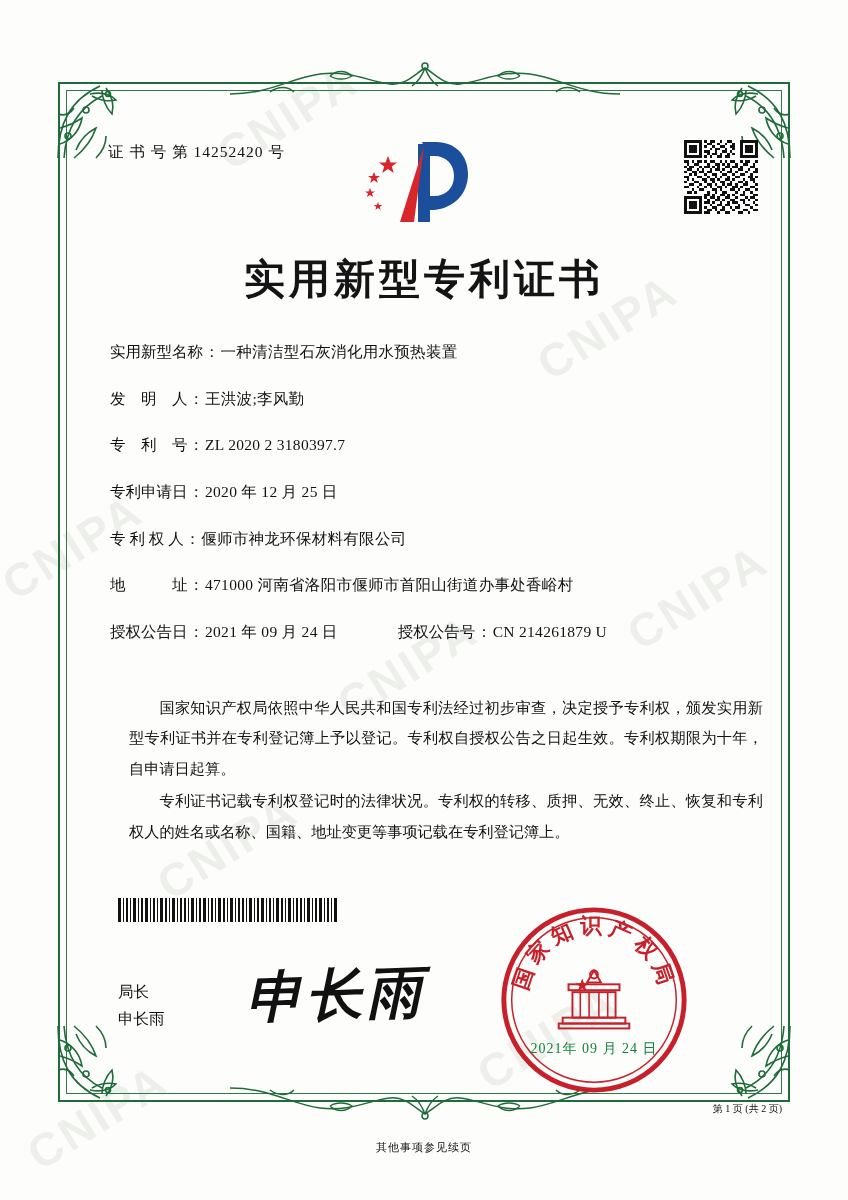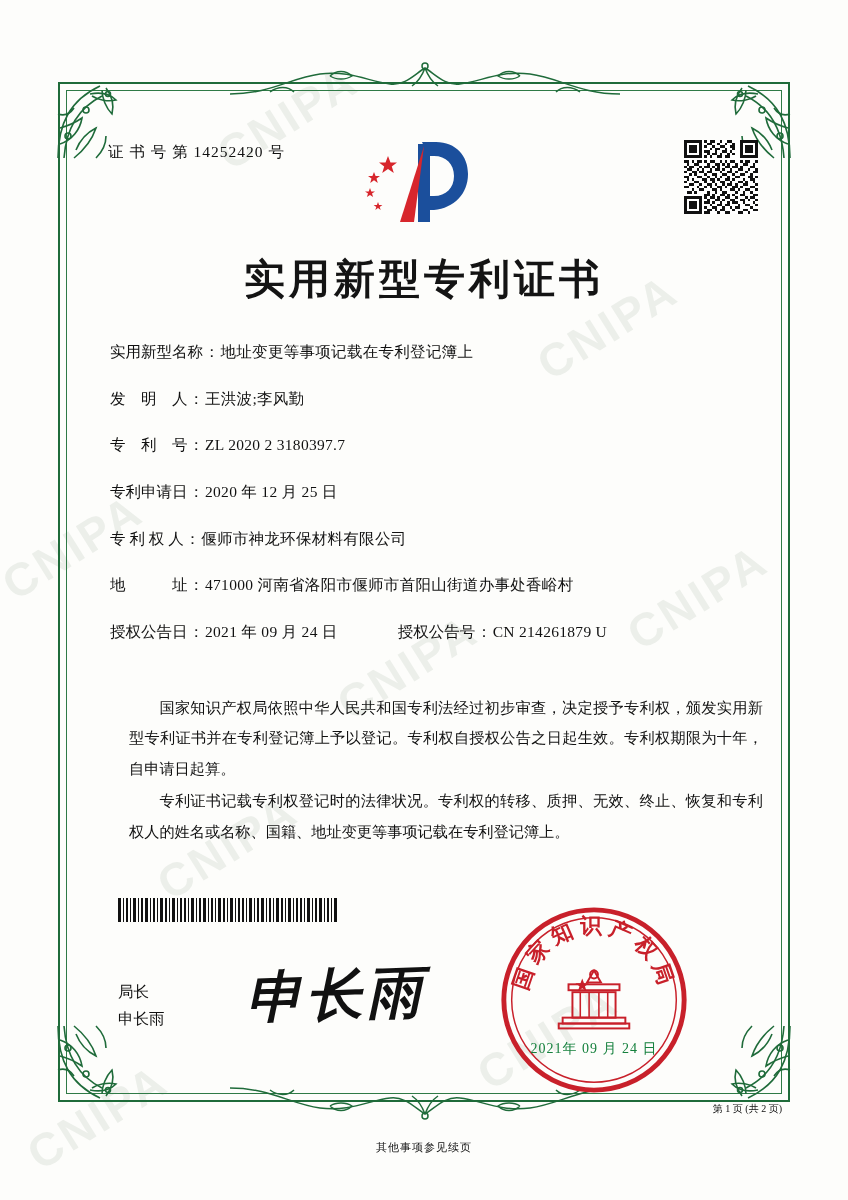--- a/index.html
+++ b/index.html
@@ -566,21 +566,21 @@
         </g>
       </g>
     </svg>
 
     <div class="main-title">实用新型专利证书</div>
 
     <div class="fields">
       <div class="field-row">
         <span class="field-label">实用新型名称</span>
         <span class="field-colon">：</span>
-        <span class="field-value">地址变更等事项记载在专利登记簿上</span>
+        <span class="field-value">一种清洁型石灰消化用水预热装置</span>
       </div>
       <div class="field-row">
         <span class="field-label">发　明　人</span>
         <span class="field-colon">：</span>
         <span class="field-value">王洪波;李风勤</span>
       </div>
       <div class="field-row">
         <span class="field-label">专　利　号</span>
         <span class="field-colon">：</span>
         <span class="field-value">ZL 2020 2 3180397.7</span>

